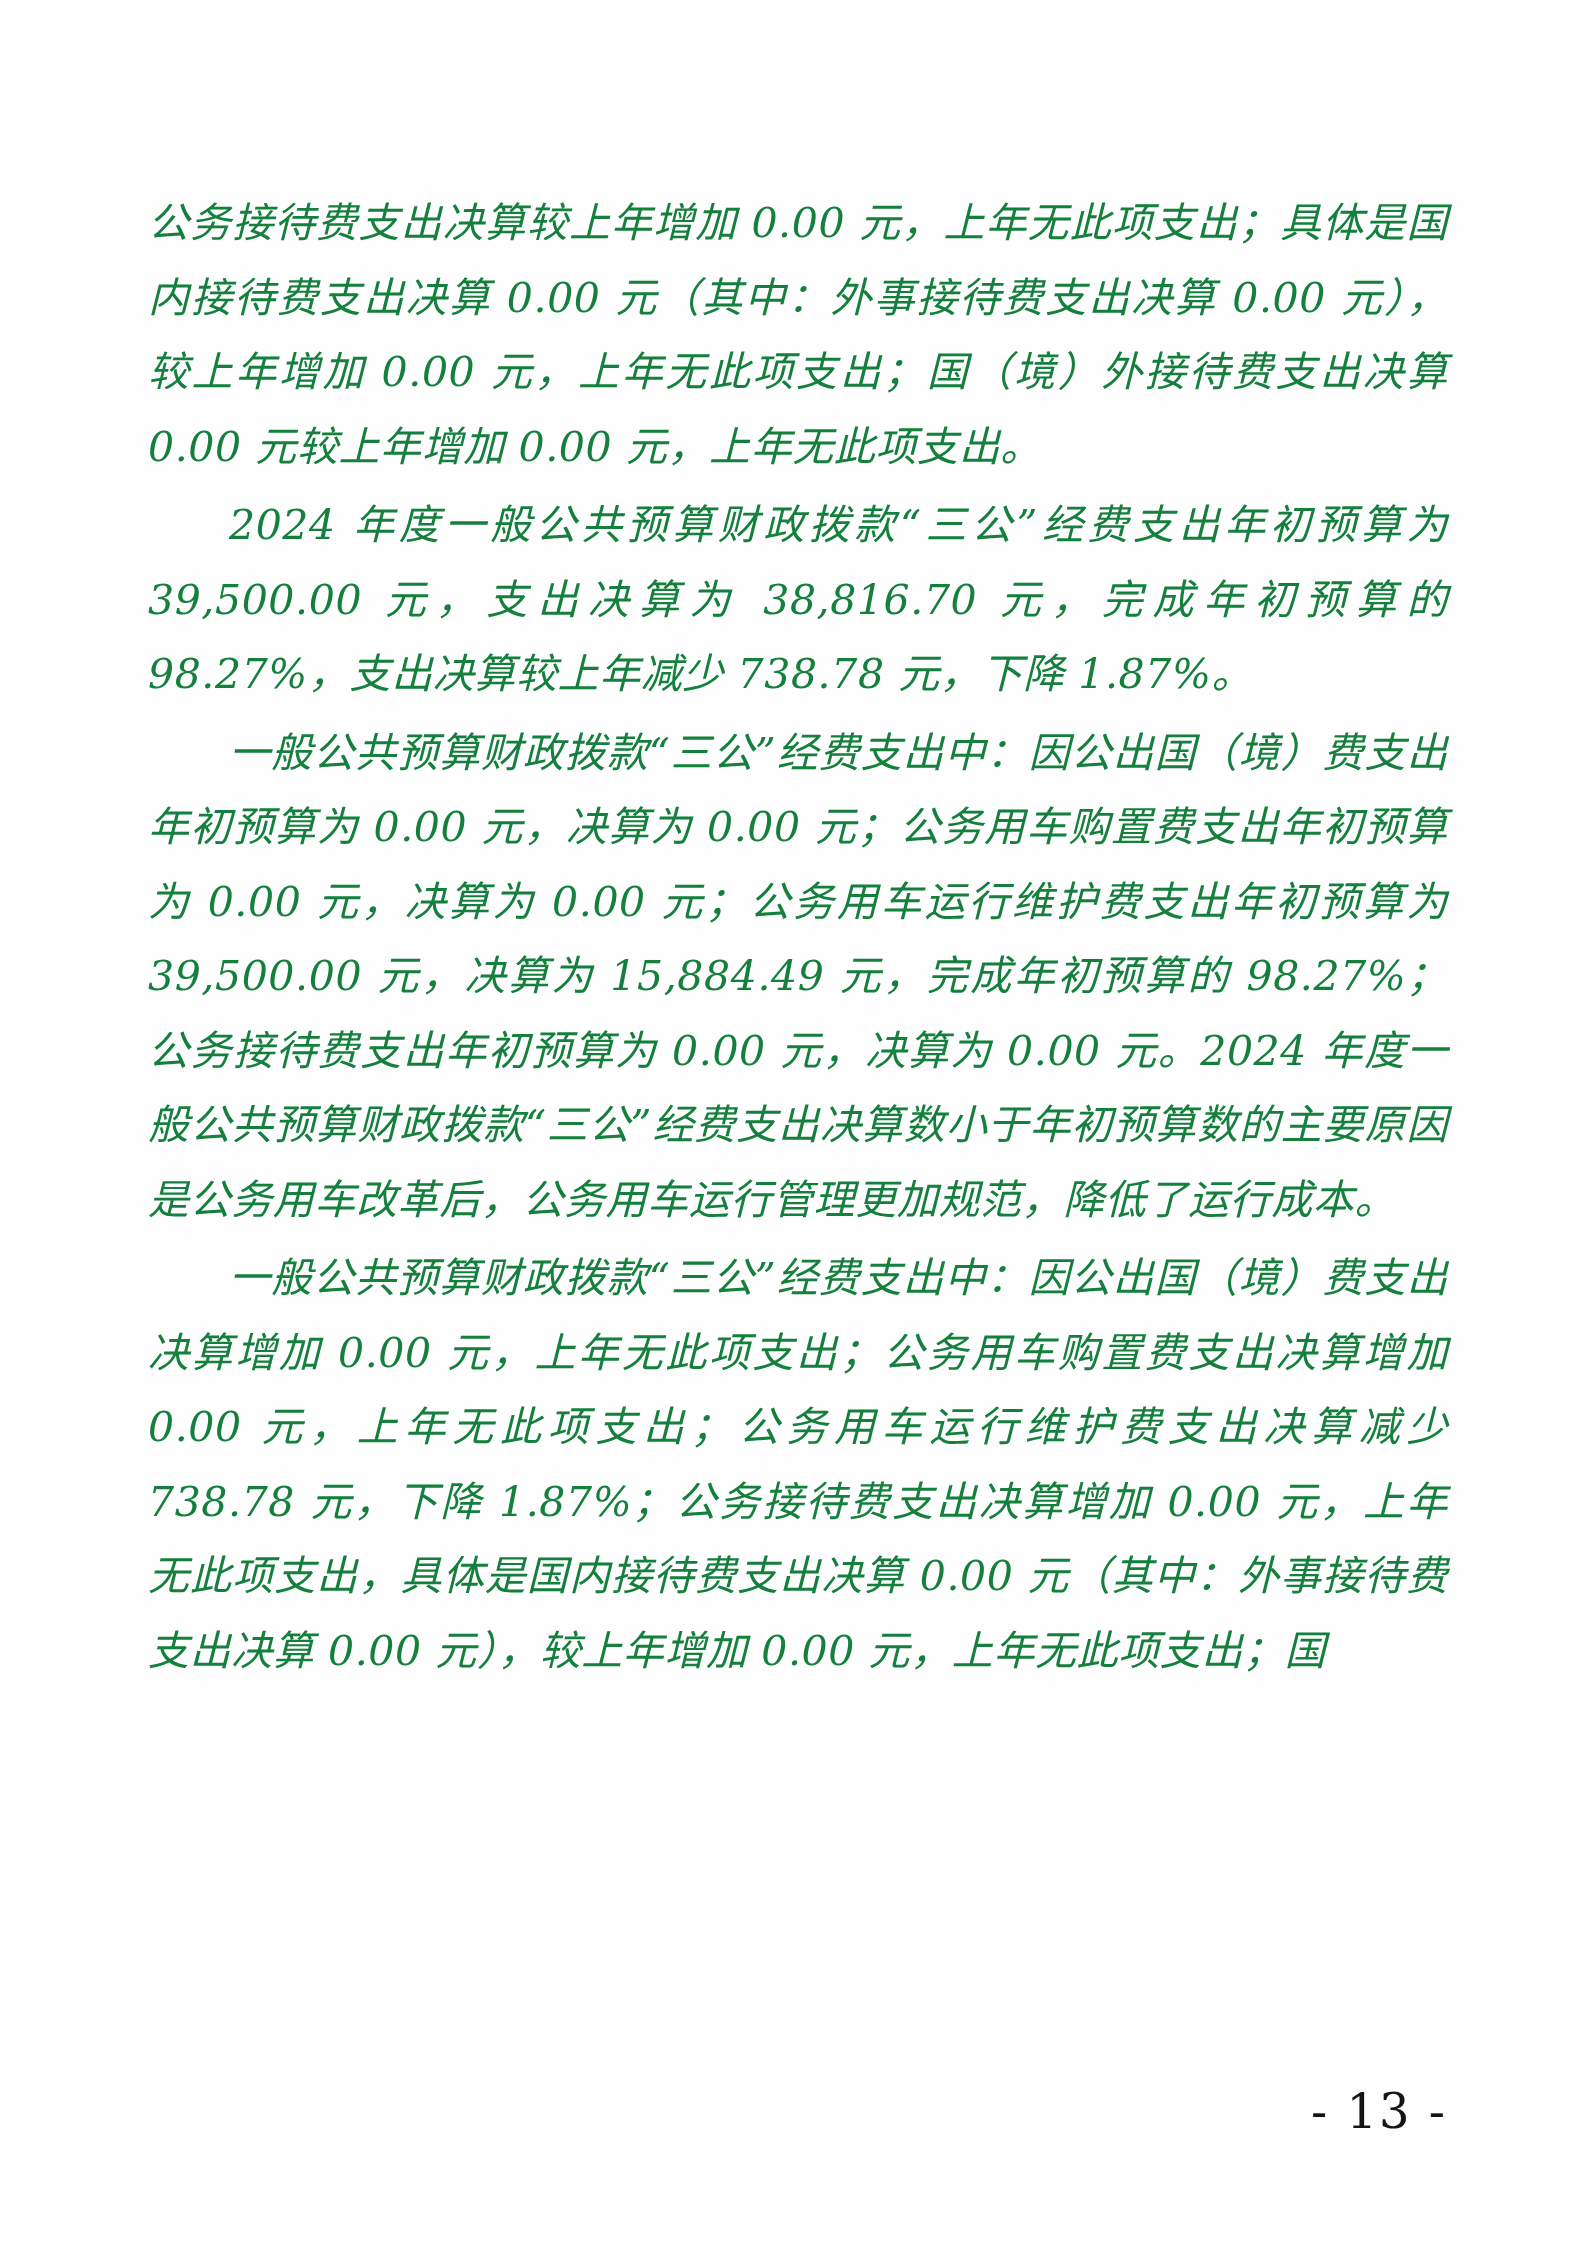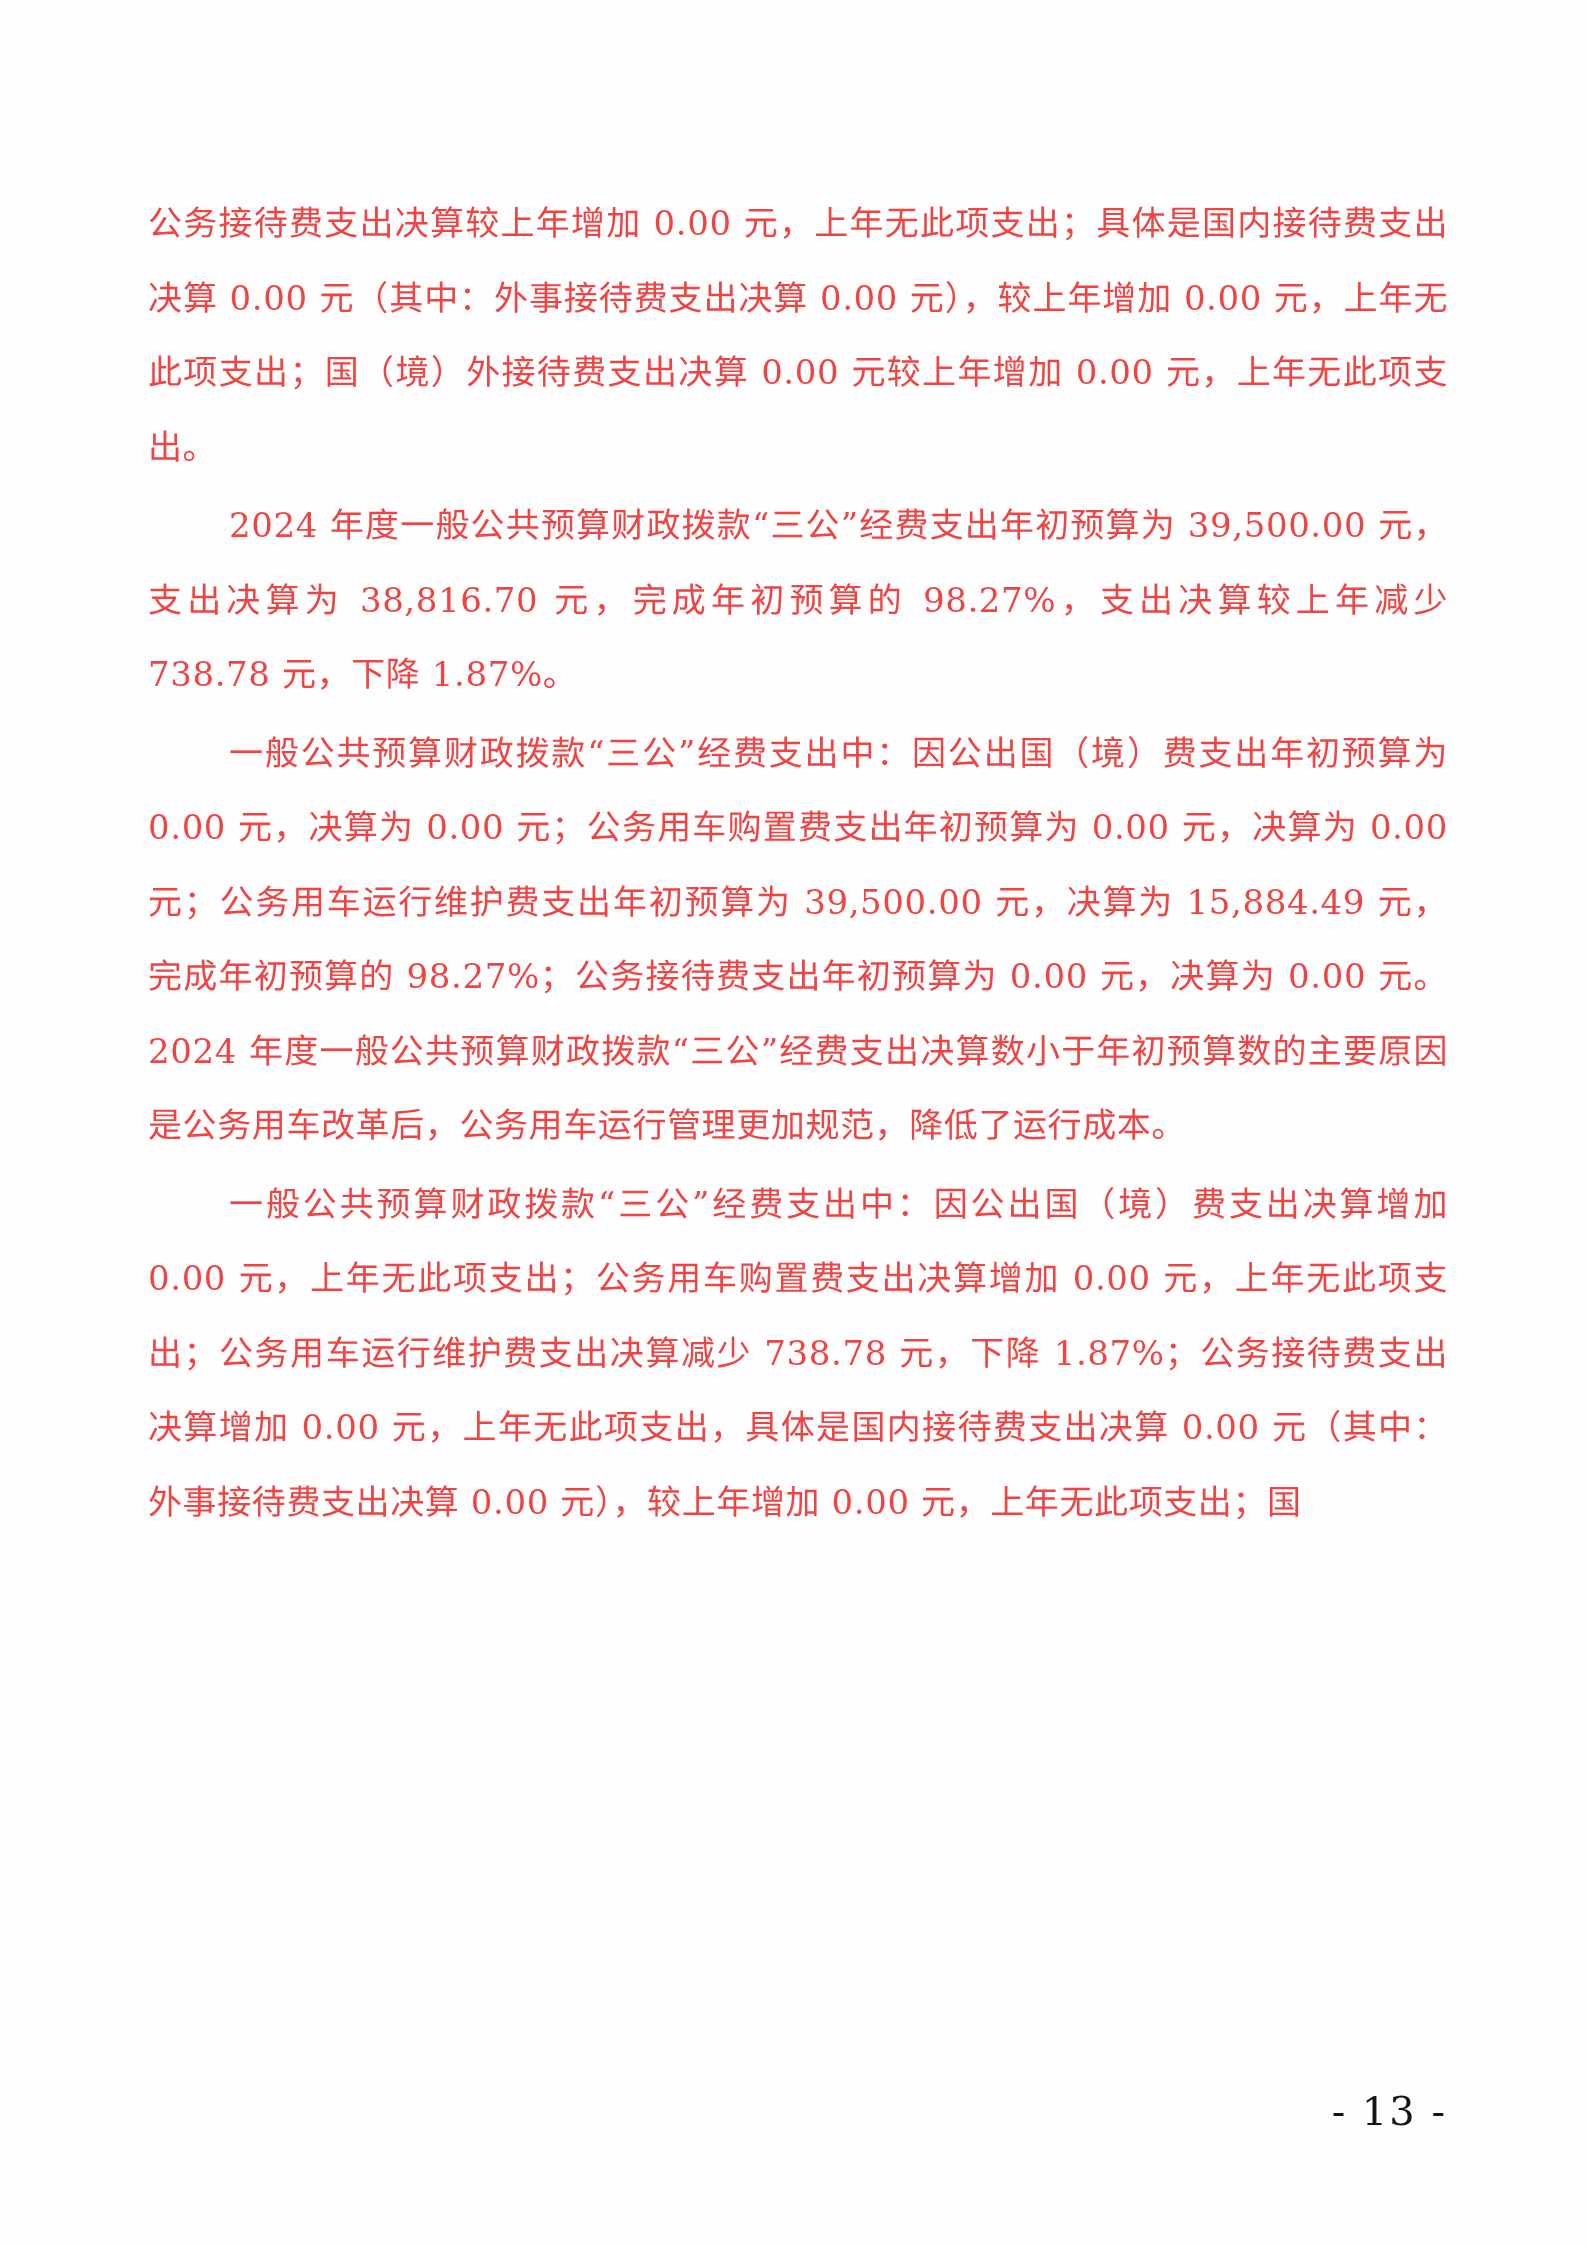--- a/index.html
+++ b/index.html
@@ -20,43 +20,44 @@
     overflow: hidden;
   }
   .content {
     position: absolute;
     left: 148px;
     top: 186px;
     width: 1300px;
   }
   .para {
     margin: 0 0 4px 0;
-    font-size: 34px;
+    font-size: 41px;
     line-height: 74.5px;
-    color: #ef4444;
+    color: #15803d;
     text-align: justify;
     text-justify: inter-character;
     letter-spacing: 0.6px;
     text-indent: 81px;
     font-family: "DejaVu Serif", "Liberation Serif", serif;
     font-weight: 500;
+    font-style: italic;
     -webkit-font-smoothing: antialiased;
   }
   .para.no-indent {
     text-indent: 0;
   }
   .para.heading {
     text-indent: 81px;
     font-weight: 700;
   }
   .footer {
     position: absolute;
     right: 140px;
     bottom: 112px;
-    font-size: 40px;
+    font-size: 48px;
     line-height: 44px;
     color: #141414;
     letter-spacing: 2px;
     font-family: "DejaVu Serif", "Liberation Serif", serif;
   }
 </style>
 </head>
 <body>
 
 <div class="page">

